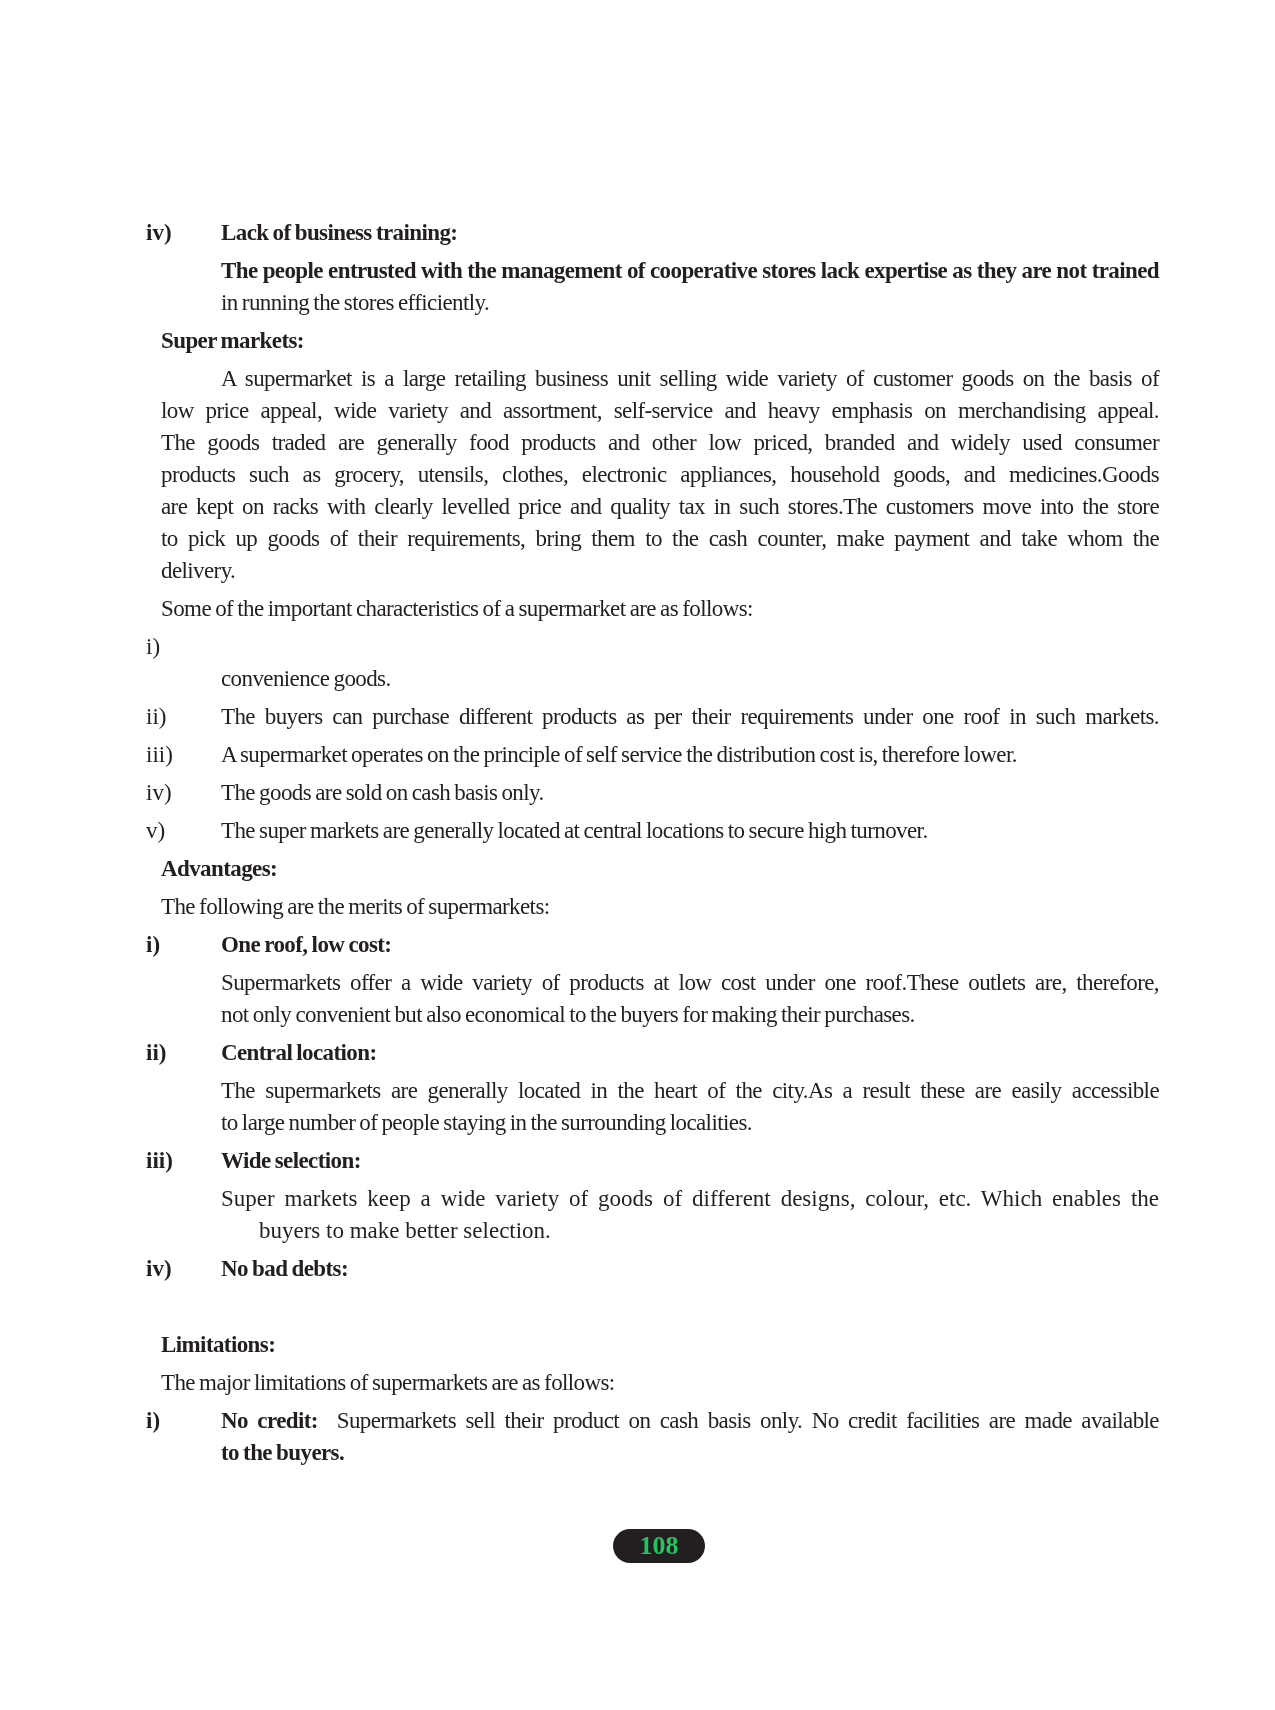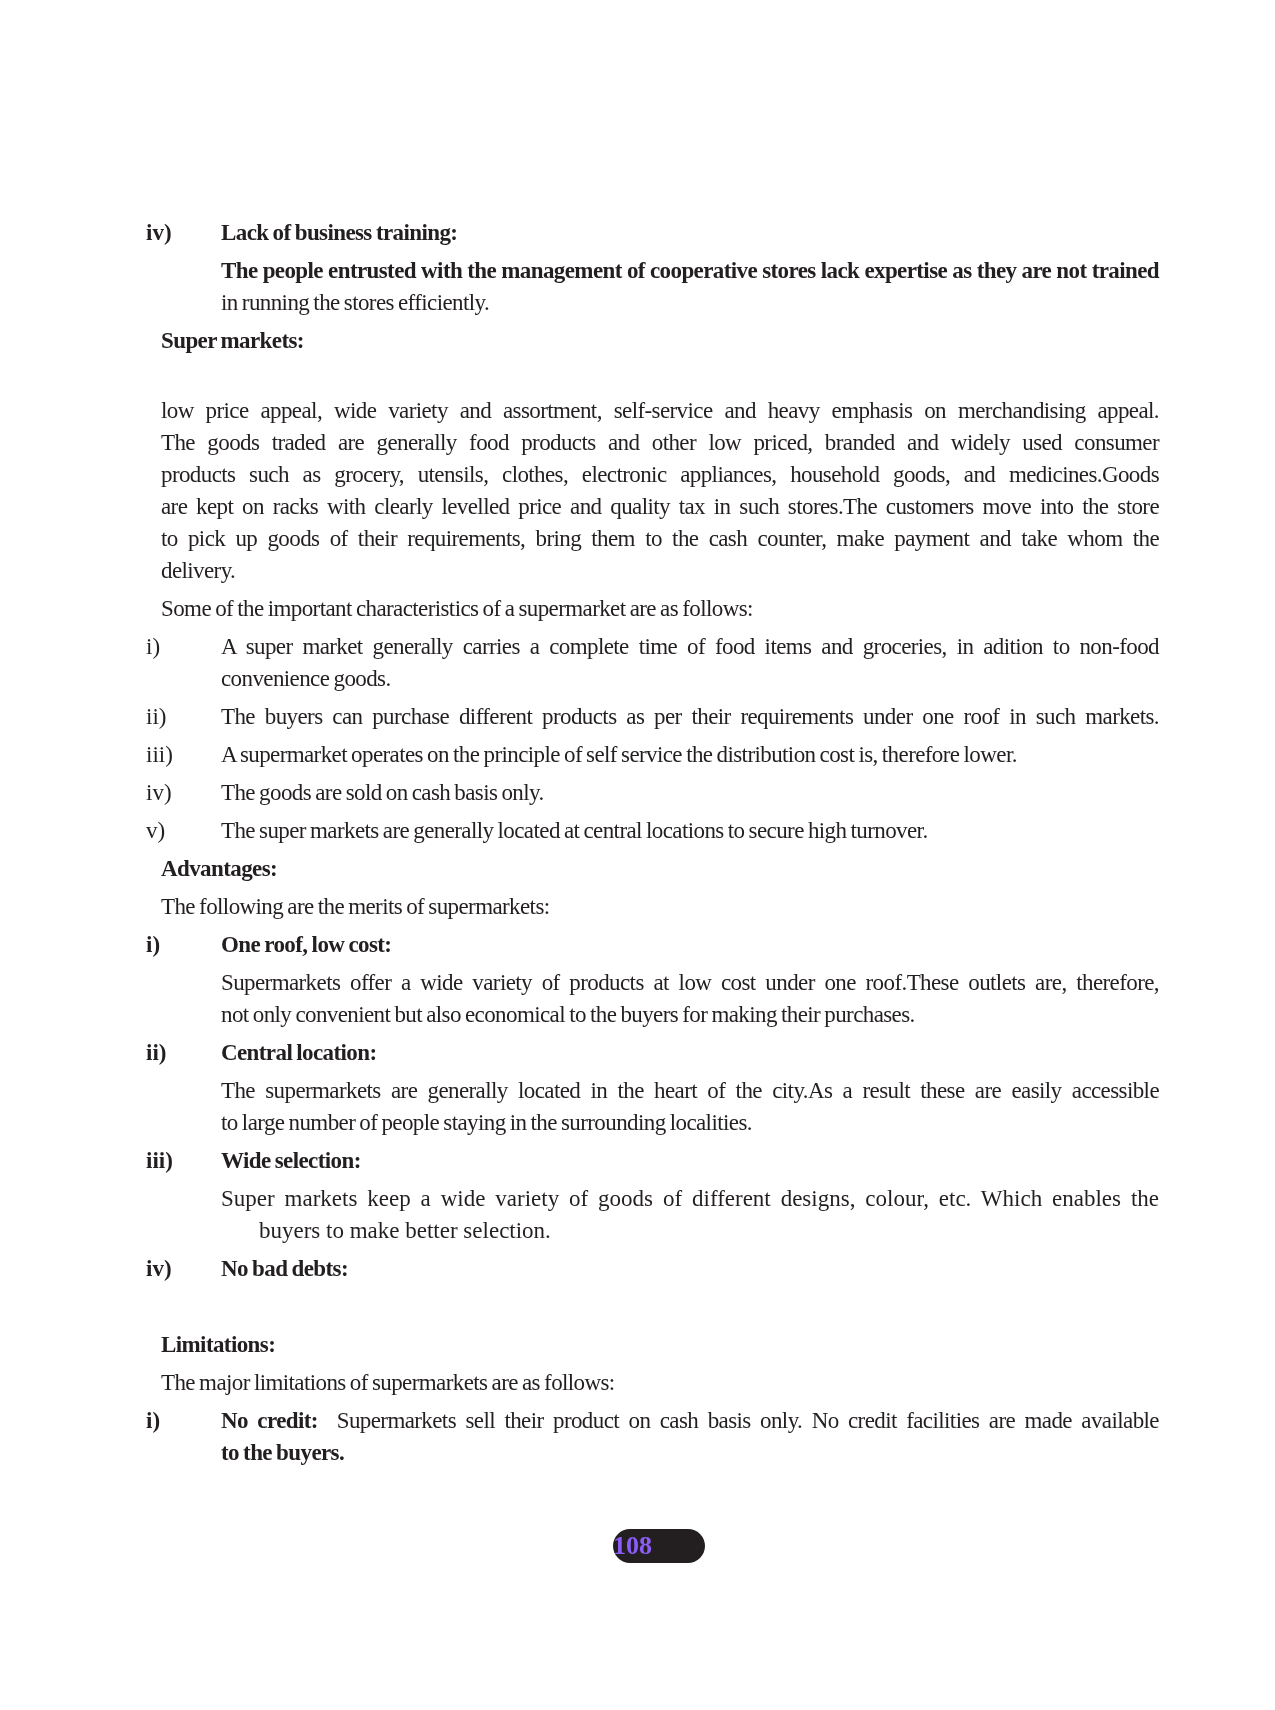--- a/index.html
+++ b/index.html
@@ -14,61 +14,61 @@
     line-height: 32px; height: 32px;
     transform-origin: left center;
   }
   .cond { letter-spacing: -0.6px; word-spacing: -1px; }
   .b { font-weight: bold; }
   .num { position: absolute; left: 146px; line-height: 32px; height: 32px; }
   .ind { left: 221px; }
   .just { display: block; text-align: justify; text-align-last: justify; }
   .badge {
     position: absolute; left: 613px; top: 1529px; width: 92px; height: 34px;
-    background: #231f20; border-radius: 17px; color: #8b5cf6;
+    background: #231f20; border-radius: 17px; color: #22c55e;
     font-family: "Liberation Serif", serif; font-weight: bold; font-size: 26px;
-    line-height: 34px; 
+    line-height: 34px; text-align: center;
   }
 </style>
 </head>
 <body>
 
 <div class="page">
 
   <span class="num b" style="top:217px;">iv)</span>
   <span class="line b cond ind" style="top:217px;">Lack of business training:</span>
   <span class="line cond ind" style="top:255px;width:938px;font-weight:bold;">
       <span class="just">The people entrusted with the management of cooperative stores lack expertise as they are not trained</span>
     </span>
   <span class="line cond ind" style="top:287px;">in running the stores  efficiently.</span>
 
   <span class="line b cond" style="top:325px;">Super markets:</span>
+  <span class="line cond" style="top:363px;left:221px;width:938px;">
+      <span class="just">A supermarket is a large retailing business unit selling wide variety of customer goods on the basis of</span>
+    </span>
   <span class="line cond" style="top:395px;width:998px;">
       <span class="just">low price appeal, wide variety and assortment, self-service and heavy emphasis on merchandising appeal.</span>
     </span>
   <span class="line cond" style="top:427px;width:998px;">
       <span class="just">The goods traded are generally food products and other low priced, branded and widely used consumer</span>
     </span>
   <span class="line cond" style="top:459px;width:998px;">
       <span class="just">products such as grocery, utensils, clothes, electronic appliances, household goods, and medicines.Goods</span>
     </span>
   <span class="line cond" style="top:491px;width:998px;">
       <span class="just">are kept on racks with clearly levelled price and quality tax in such stores.The customers move into the store</span>
     </span>
   <span class="line cond" style="top:523px;width:998px;">
       <span class="just">to pick up goods of their requirements, bring them to the cash counter, make payment and take whom the</span>
     </span>
   <span class="line cond" style="top:555px;">delivery.</span>
 
   <span class="line cond" style="top:593px;">Some of the important characteristics of a supermarket are as follows:</span>
 
   <span class="num" style="top:631px;">i)</span>
-  <span class="line cond ind" style="top:631px;width:938px;">
-      <span class="just">A super market generally carries a complete time of food items and groceries, in adition to non-food</span>
-    </span>
   <span class="line cond ind" style="top:663px;">convenience goods.</span>
 
   <span class="num" style="top:701px;">ii)</span>
   <span class="line cond ind" style="top:701px;width:938px;">
       <span class="just">The buyers can purchase different products as per their requirements under one roof in such markets.</span>
     </span>
 
   <span class="num" style="top:739px;">iii)</span>
   <span class="line cond ind" style="top:739px;">A supermarket operates on the principle of self service the distribution cost is, therefore lower.</span>
 

